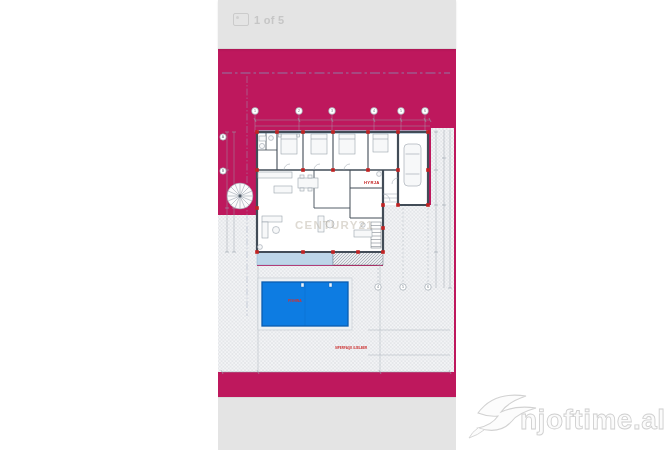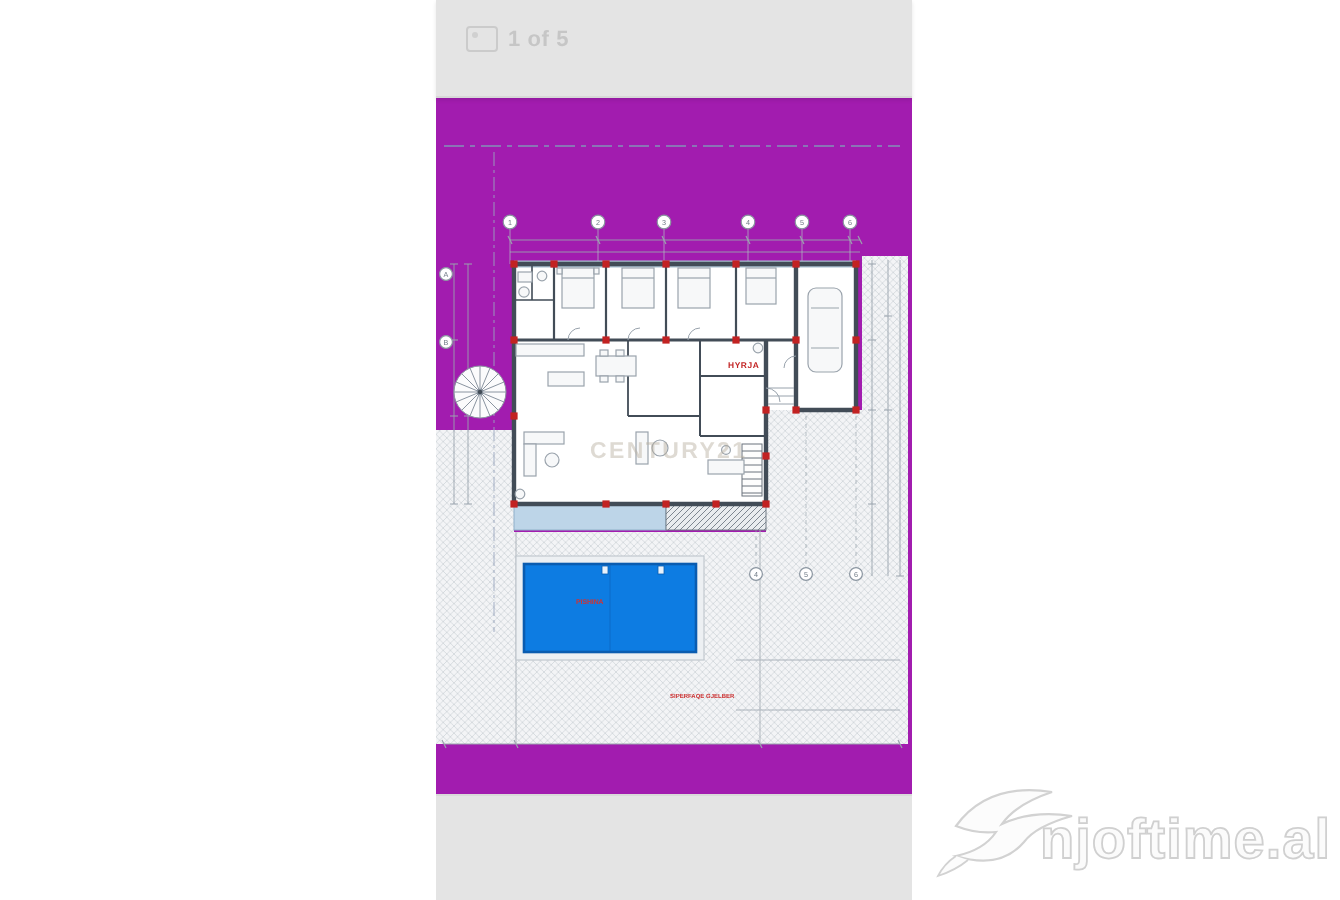--- a/index.html
+++ b/index.html
@@ -1,18 +1,18 @@
 <!DOCTYPE html>
 <html><head>
 <meta charset="utf-8">
 <style>
   html,body{margin:0;padding:0;background:#fff;}
   .canvas{position:relative;width:670px;height:450px;background:#ffffff;overflow:hidden;
           font-family:"Liberation Sans",sans-serif;}
-  .strip{position:absolute;left:218px;top:0;width:238px;height:450px;background:#a21caf;}
+  .strip{position:absolute;left:218px;top:0;width:238px;height:450px;background:#be185d;}
   .topbar{position:absolute;left:0;top:0;width:238px;height:48px;background:#e4e4e4;
           border-bottom:1px solid #d7d7d7;box-shadow:0 1px 2px rgba(0,0,0,.10);}
   .indicator{position:absolute;left:15px;top:13px;display:flex;align-items:center;gap:5px;
              color:#c6c6c6;font-size:11px;font-weight:bold;letter-spacing:.3px;}
   .photo-icon{width:14px;height:11px;border:1.2px solid #cbcbcb;border-radius:2px;position:relative;}
   .photo-icon::after{content:"";position:absolute;left:2px;top:2px;width:3px;height:3px;
              border-radius:50%;background:#d0d0d0;}
   .bottombar{position:absolute;left:0;top:397px;width:238px;height:53px;background:#e4e4e4;
              border-top:1px solid #d9d9d9;}
   .plan{position:absolute;left:0;top:48px;width:238px;height:349px;}

